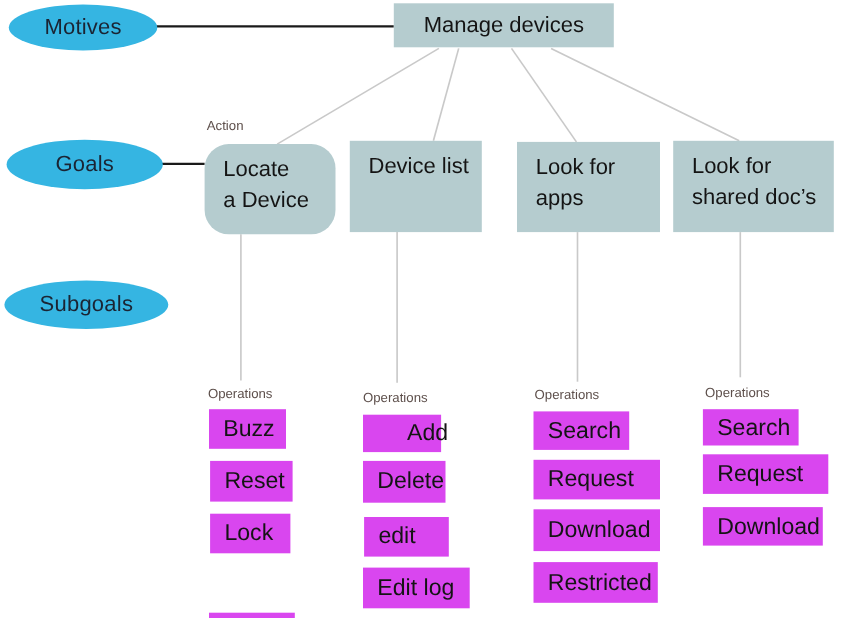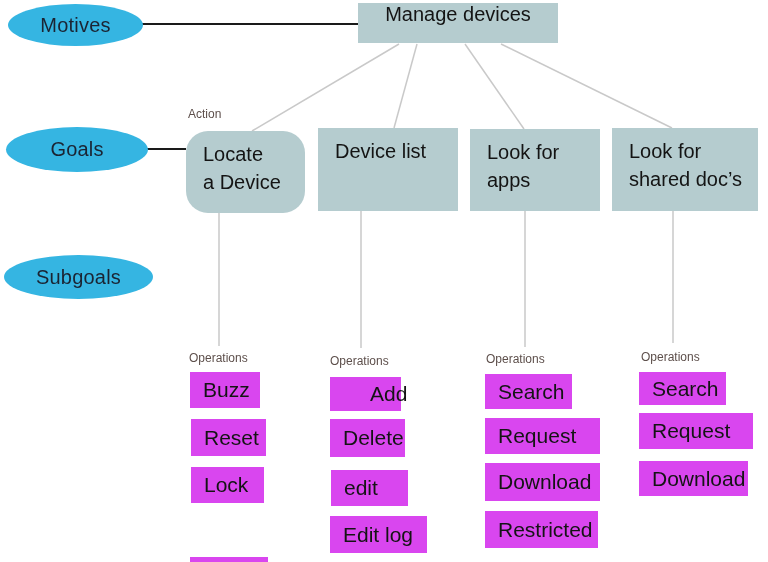--- a/index.html
+++ b/index.html
@@ -10,21 +10,21 @@
   svg.wires { position:absolute; left:0; top:0; width:768px; height:562px; }
   .ellipse {
     position:absolute; background:#35b5e2; border-radius:50%;
     display:flex; align-items:center; justify-content:center;
     font-size:20px; color:#1b2433; letter-spacing:0.2px;
   }
   .node {
     position:absolute; background:#b5cccf; color:#141414; font-size:20px;
     box-sizing:border-box;
   }
-  .node.root { display:flex; justify-content:center; }
+  .node.root { display:flex; align-items:center; justify-content:center; }
   .node.goal { padding:9px 4px 0 17px; line-height:1.4; white-space:pre-line; }
   .opbox {
     position:absolute; background:#d946ef; color:#141414; font-size:21px;
     display:flex; align-items:center; padding-left:13px; box-sizing:border-box;
   }
   .small-label { position:absolute; font-size:12px; color:#5d4f4b; }
 </style>
 </head>
 <body>
 
@@ -57,21 +57,21 @@
   </div>
 
   <div class="node root" style="left:358px; top:3px; width:200px; height:40px;">
     <span>Manage devices</span>
   </div>
 
   <div class="small-label" style="left:188px; top:107px;">Action</div>
 
   <div class="node goal" style="left:186px; top:131px; width:119px; height:82px;border-radius:22px;">Locate
 a Device</div>
-  <div class="node goal" style="left:318px; top:128px; width:140px; height:83px;">Device list</div>
+  <div class="node goal" style="left:318px; top:128px; width:120px; height:83px;">Device list</div>
   <div class="node goal" style="left:470px; top:129px; width:130px; height:82px;">Look for
 apps</div>
   <div class="node goal" style="left:612px; top:128px; width:146px; height:83px;">Look for
 shared doc’s</div>
 
   <div class="small-label" style="left:189px; top:351px;">Operations</div>
   <div class="opbox" style="left:190px; top:372px; width:70px; height:36px;">Buzz</div>
   <div class="opbox" style="left:191px; top:419px; width:75px; height:37px;">Reset</div>
   <div class="opbox" style="left:191px; top:467px; width:73px; height:36px;">Lock</div>
   <div class="opbox" style="left:190px; top:516px; width:78px; height:35px;margin-top:41px;">Wipe</div>

